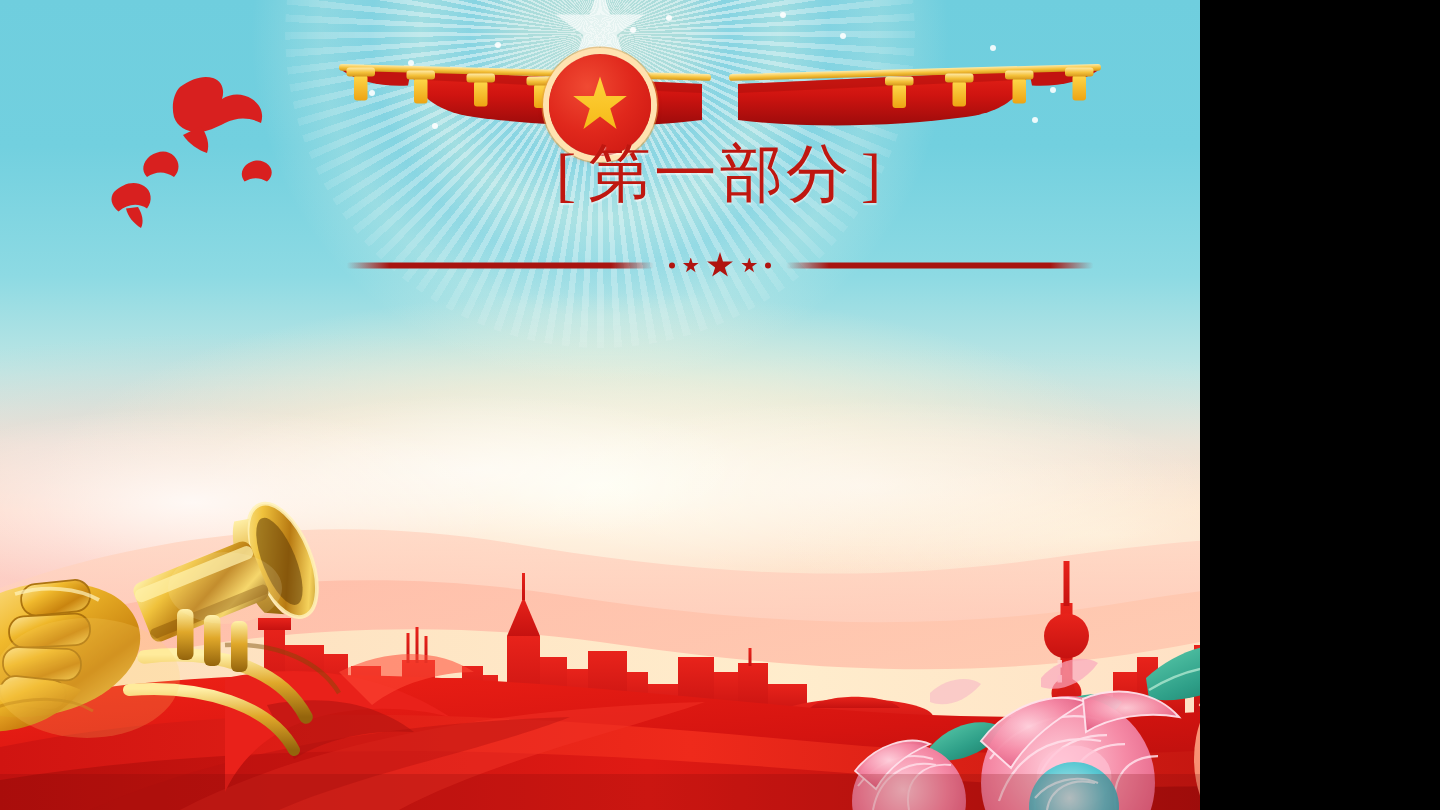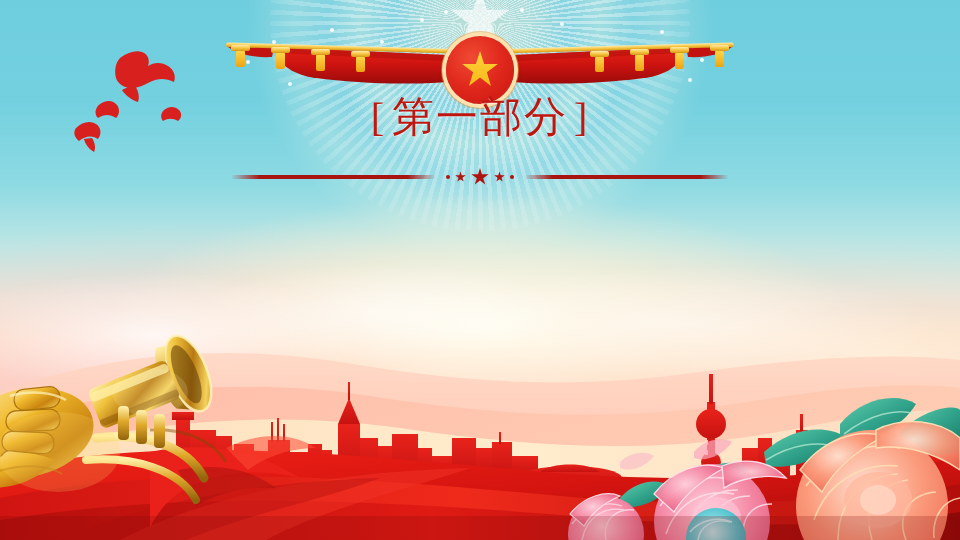--- a/index.html
+++ b/index.html
@@ -1,18 +1,18 @@
 <!DOCTYPE html>
 <html><head>
 <meta charset="utf-8">
 <style>
   html,body{margin:0;padding:0;background:#000;}
   body{font-family:"Liberation Serif",serif;}
   #slide{
-    position:relative;width:960px;height:540px;overflow:hidden;
+    position:relative;width:800px;height:540px;overflow:hidden;
     background:#8fd8e0;
   }
   .layer{position:absolute;inset:0;pointer-events:none;}
 
   
   #sky{
     background:linear-gradient(to bottom,
       #6fcede 0%,
       #72d0df 18%,
       #8ddae3 34%,

